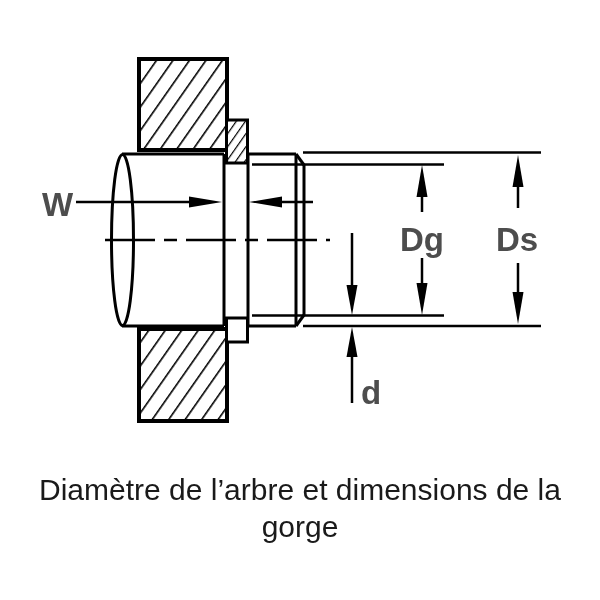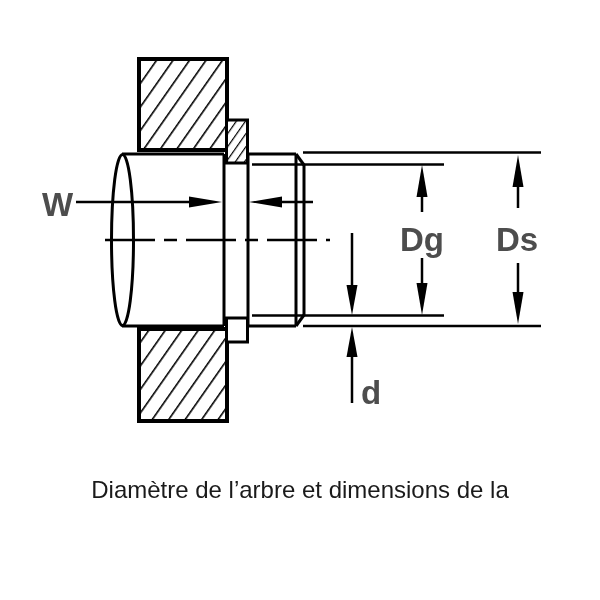--- a/index.html
+++ b/index.html
@@ -24,21 +24,21 @@
     font-family: "Liberation Sans", sans-serif;
     font-weight: bold;
     font-size: 33px;
   }
   .caption {
     position: absolute;
     left: 0;
     right: 0;
     top: 471px;
     text-align: center;
-    font-size: 24px;
+    font-size: 30px;
     line-height: 37px;
     color: #1a1a1a;
   }
 </style>
 </head>
 <body>
 
 <div id="stage">
 
   <svg id="diagram-svg" width="600" height="460" viewBox="0 0 600 460">
@@ -114,15 +114,16 @@
       <line x1="352" y1="233" x2="352" y2="288" stroke="#000000" stroke-width="2.5"></line>
       <polygon points="352,315 346.5,285 357.5,285" fill="#000000"></polygon>
       <polygon points="352,327 346.5,357 357.5,357" fill="#000000"></polygon>
       <line x1="352" y1="352" x2="352" y2="403" stroke="#000000" stroke-width="2.5"></line>
       <text x="371" y="404" text-anchor="middle" class="dim-label" fill="#4d4d4d">d</text>
     </g>
   </svg>
 
   <div class="caption">
     <div>Diamètre de l’arbre et dimensions de la</div>
+    <div>gorge</div>
   </div>
 
 </div>
 
 </body></html>

